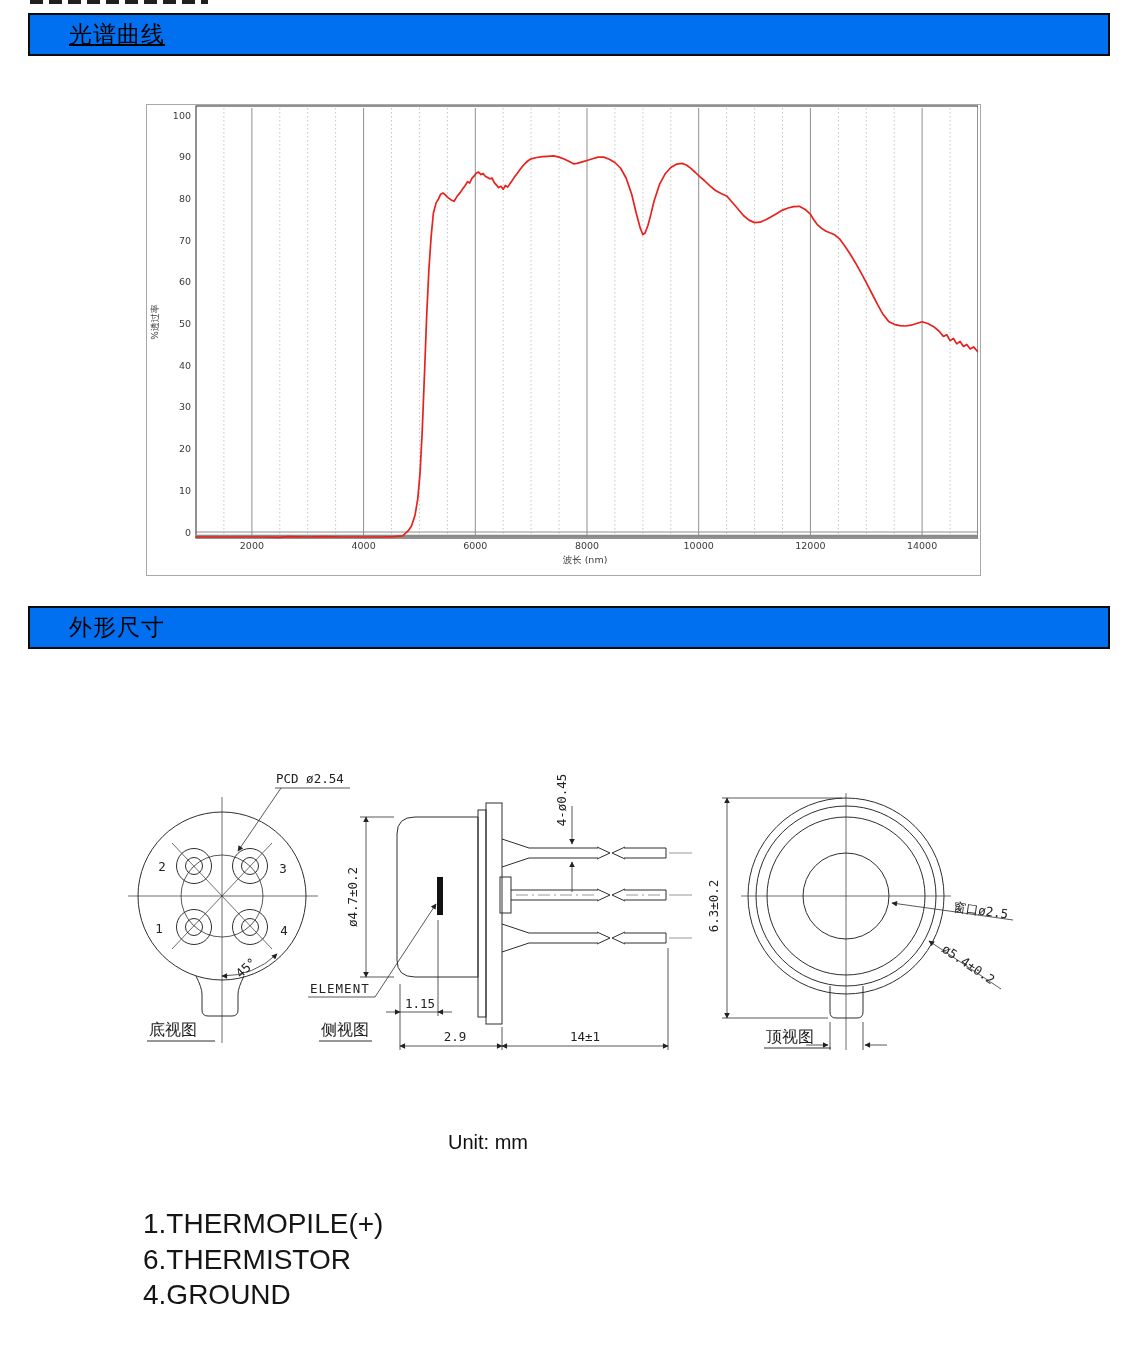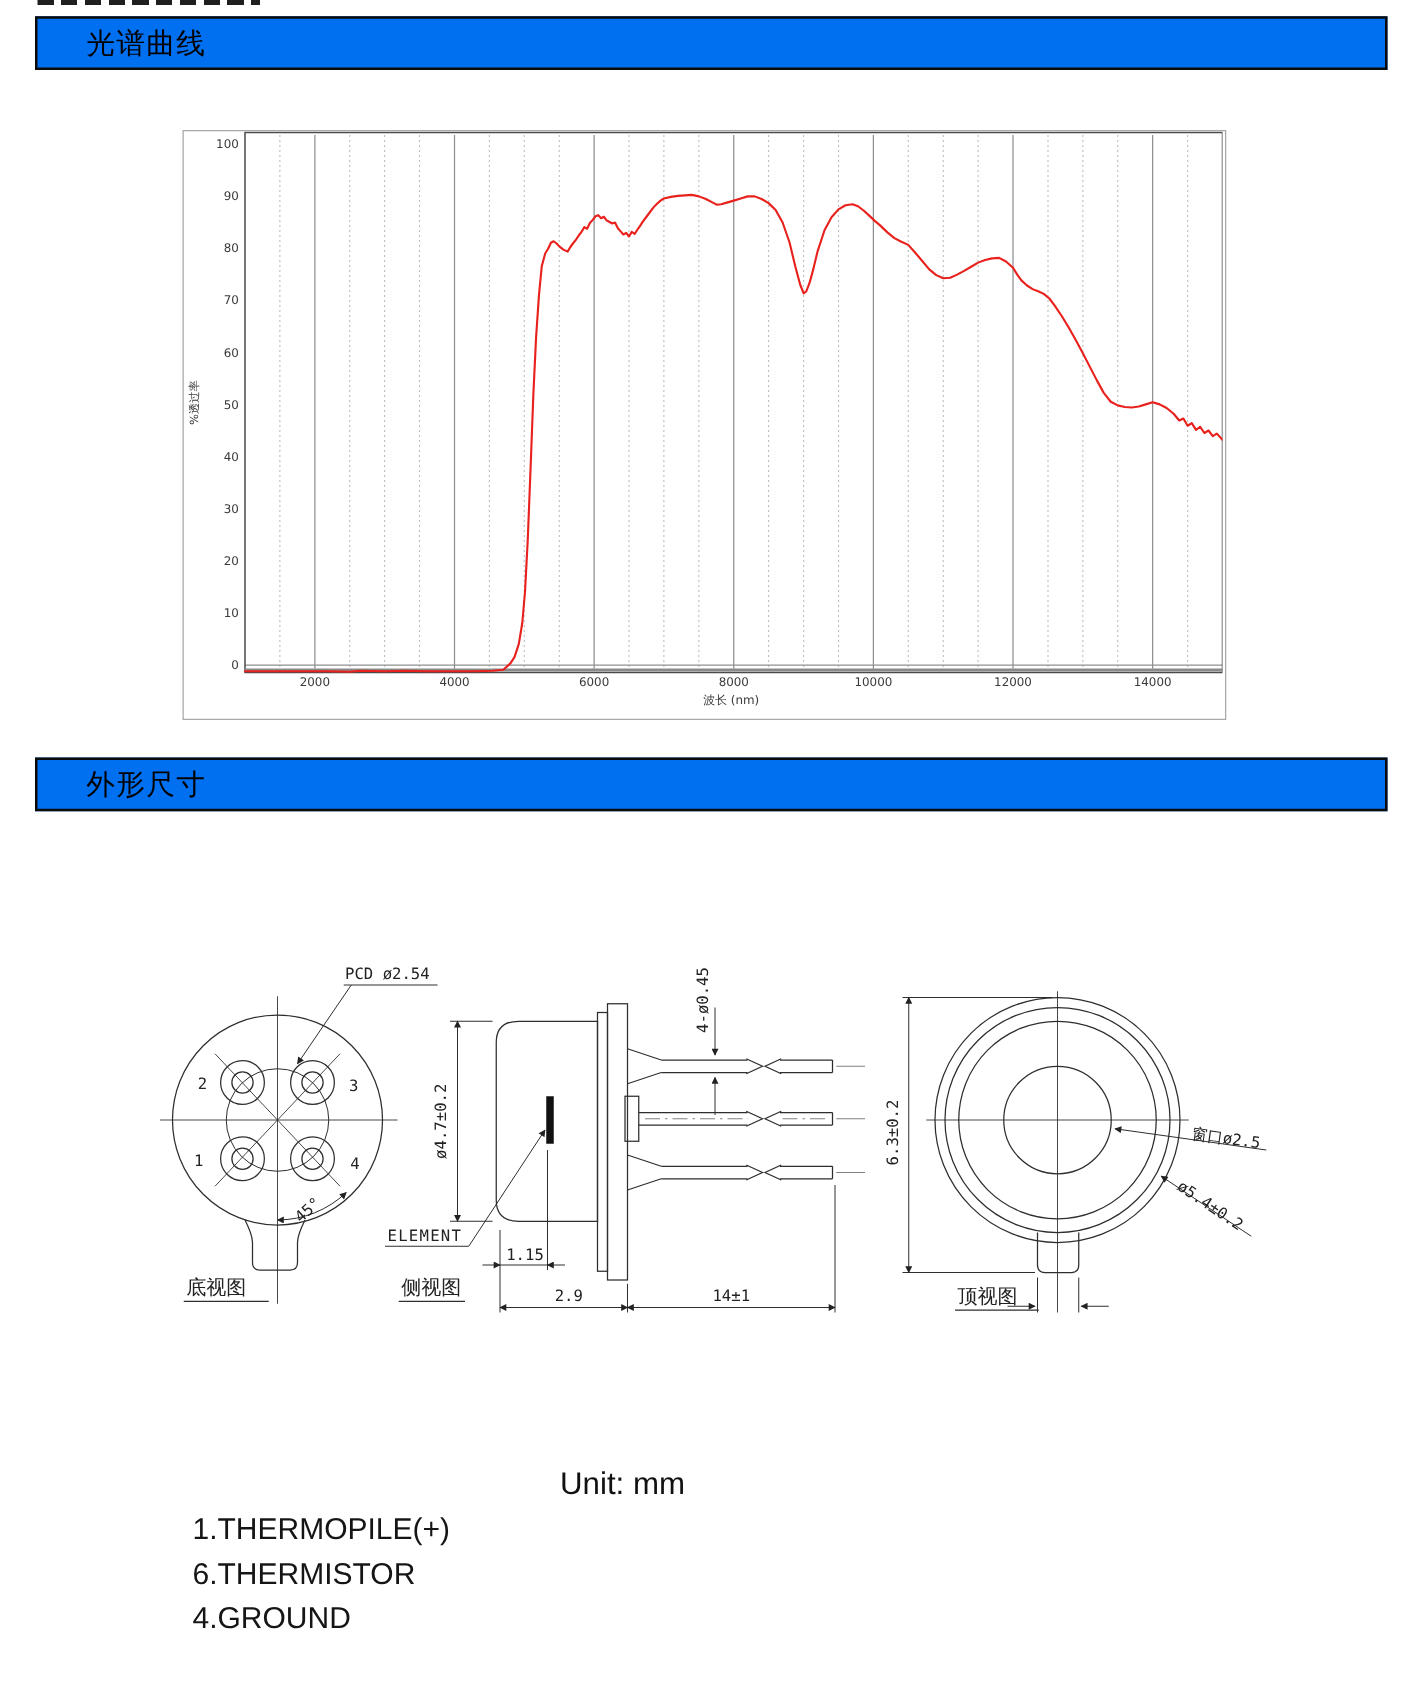--- a/index.html
+++ b/index.html
@@ -4,31 +4,31 @@
 <style>
   html,body{margin:0;padding:0;background:#fff;}
   .page{position:relative;width:1124px;height:1349px;background:#ffffff;overflow:hidden;
         font-family:"Liberation Sans",sans-serif;}
   .topcut{position:absolute;left:30px;top:0;width:178px;height:4px;
           background:repeating-linear-gradient(90deg,#1f1f1f 0 13px,#ffffff 13px 19px);}
   .secbar{position:absolute;left:28px;width:1078px;height:39px;background:#0070f0;
           border:2px solid #0b0b0b;color:#000;display:flex;align-items:center;}
   .secbar span{font-family:"Liberation Serif","DejaVu Serif",serif;font-size:23px;
                padding-left:39px;letter-spacing:1px;}
-  #bar1{top:13px;}
+  #bar1{top:13px;text-decoration:underline;}
   #bar2{top:606px;}
   .chartbox{position:absolute;left:146px;top:104px;width:833px;height:470px;
             border:1px solid #a8a8a8;background:#fff;}
   .tick{font:9.5px "DejaVu Sans",sans-serif;fill:#3a3a3a;}
   .tick2{font:9px "DejaVu Sans",sans-serif;fill:#3a3a3a;}
   .dwg{position:absolute;left:100px;top:752px;width:960px;height:312px;}
   .cad{font:12.5px "DejaVu Sans Mono",monospace;fill:#222;}
   .cadv{font:16px "DejaVu Sans","Liberation Sans",sans-serif;fill:#222;}
-  .unit{position:absolute;left:448px;top:1173px;font-size:25px;color:#111;}
-  .pinlist{position:absolute;left:154px;top:1206px;font-size:24px;color:#151515;line-height:35.5px;}
+  .unit{position:absolute;left:448px;top:1131px;font-size:20px;color:#111;}
+  .pinlist{position:absolute;left:143px;top:1206px;font-size:28px;color:#151515;line-height:35.5px;}
   svg line,svg path,svg circle,svg rect,svg polyline{vector-effect:none;}
 </style>
 </head>
 <body>
 
 <div class="page">
 
   <div class="topcut"></div>
 
   <div class="secbar" id="bar1">

